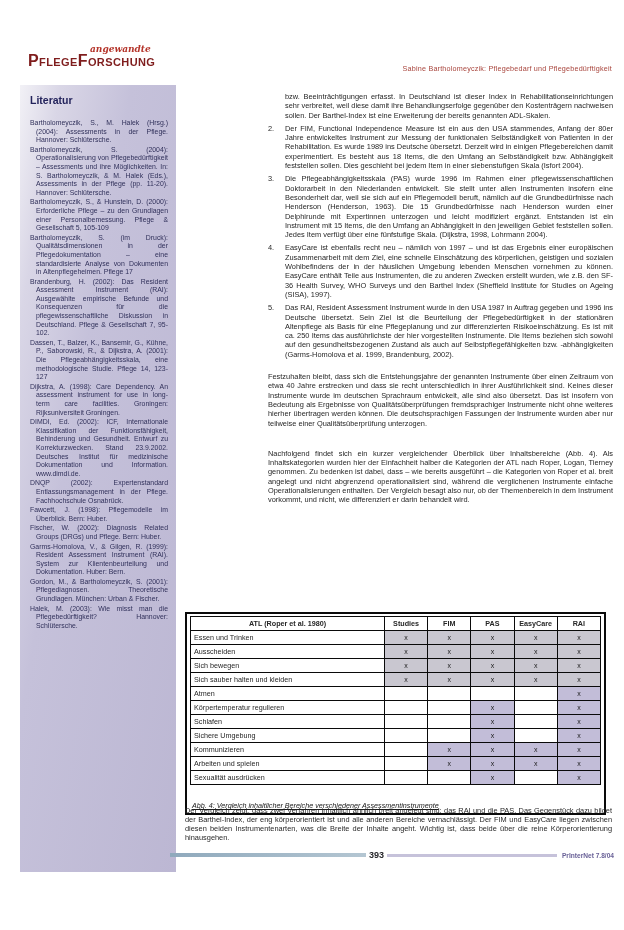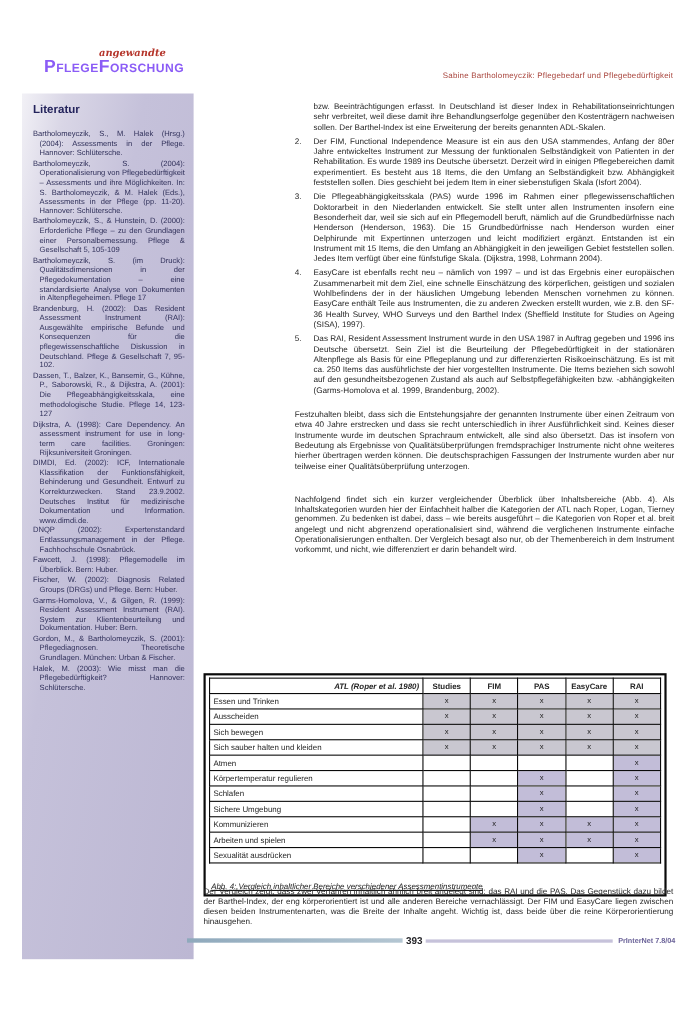--- a/index.html
+++ b/index.html
@@ -3,22 +3,22 @@
 <meta charset="utf-8">
 <style>
   html,body{margin:0;padding:0;}
   body{
     width:624px;height:930px;position:relative;background:#ffffff;
     font-family:"Liberation Sans",sans-serif;color:#262626;overflow:hidden;
   }
   
   .logo-script{position:absolute;left:90px;top:44px;font-family:"DejaVu Serif",serif;
     font-style:italic;font-weight:bold;font-size:9px;color:#b5352b;}
-  .logo{position:absolute;left:40px;top:52px;font-variant:small-caps;font-weight:bold;
-    font-size:16px;letter-spacing:.4px;color:#8b5cf6;}
+  .logo{position:absolute;left:28px;top:52px;font-variant:small-caps;font-weight:bold;
+    font-size:16px;letter-spacing:.4px;color:#7f1d1d;}
   .running-head{position:absolute;right:12px;top:64px;font-size:7.2px;color:#a8443c;
     letter-spacing:.2px;}
   
   .sidebar{position:absolute;left:20px;top:85px;width:156px;height:787px;box-sizing:border-box;
     background:linear-gradient(100deg,#f2f1f6 0%,#d9d6e6 14%,#c5c1da 38%,#bcb7d3 100%);
     padding:9px 8px 0 10px;}
   .sidebar h2{margin:0 0 13px 0;font-size:10.5px;color:#24245c;font-weight:bold;}
   .ref{margin:0 0 1px 0;font-size:6.9px;line-height:8.6px;color:#30305a;text-align:justify;
     padding-left:6px;text-indent:-6px;}
   
@@ -31,21 +31,21 @@
   .para{margin:13px 0 0 0;}
   .para + .para{margin-top:21px;}
   
   .figure-box{position:absolute;left:185px;top:612px;width:421px;box-sizing:border-box;
     border:2px solid #0a0a0a;padding:2px 3px 3px 3px;background:#fff;}
   .figure-box table{width:100%;border-collapse:collapse;table-layout:fixed;}
   .figure-box col.c-label{width:194px;}
   .figure-box th,.figure-box td{border:1px solid #0a0a0a;font-size:7.2px;padding:1px 3px;
     height:11px;box-sizing:content-box;overflow:hidden;white-space:nowrap;}
   .figure-box th{font-weight:bold;text-align:center;background:#fff;}
-  .figure-box th.atl{text-align:right;font-style:italic;}
+  .figure-box th.atl{text-align:center;}
   .figure-box td.label{text-align:left;background:#fff;}
   .figure-box td.mark{text-align:center;font-size:7px;color:#1c1c1c;}
   .shade-gray{background:#c9c7d0;}
   .shade-purple{background:#c2bdd8;}
   .caption{margin-top:16px;font-style:italic;font-size:7.2px;color:#1a1a1a;padding-left:2px;text-decoration:underline;}
   
   .closing{position:absolute;left:185px;top:806px;width:427px;margin:0;font-size:7.4px;
     line-height:9px;text-align:justify;color:#262626;}
   footer{position:absolute;left:170px;top:850px;width:444px;display:flex;align-items:center;}
   .bar-left{width:196px;height:4px;background:linear-gradient(to right,#8fa9bc,#b4c6d2);}

